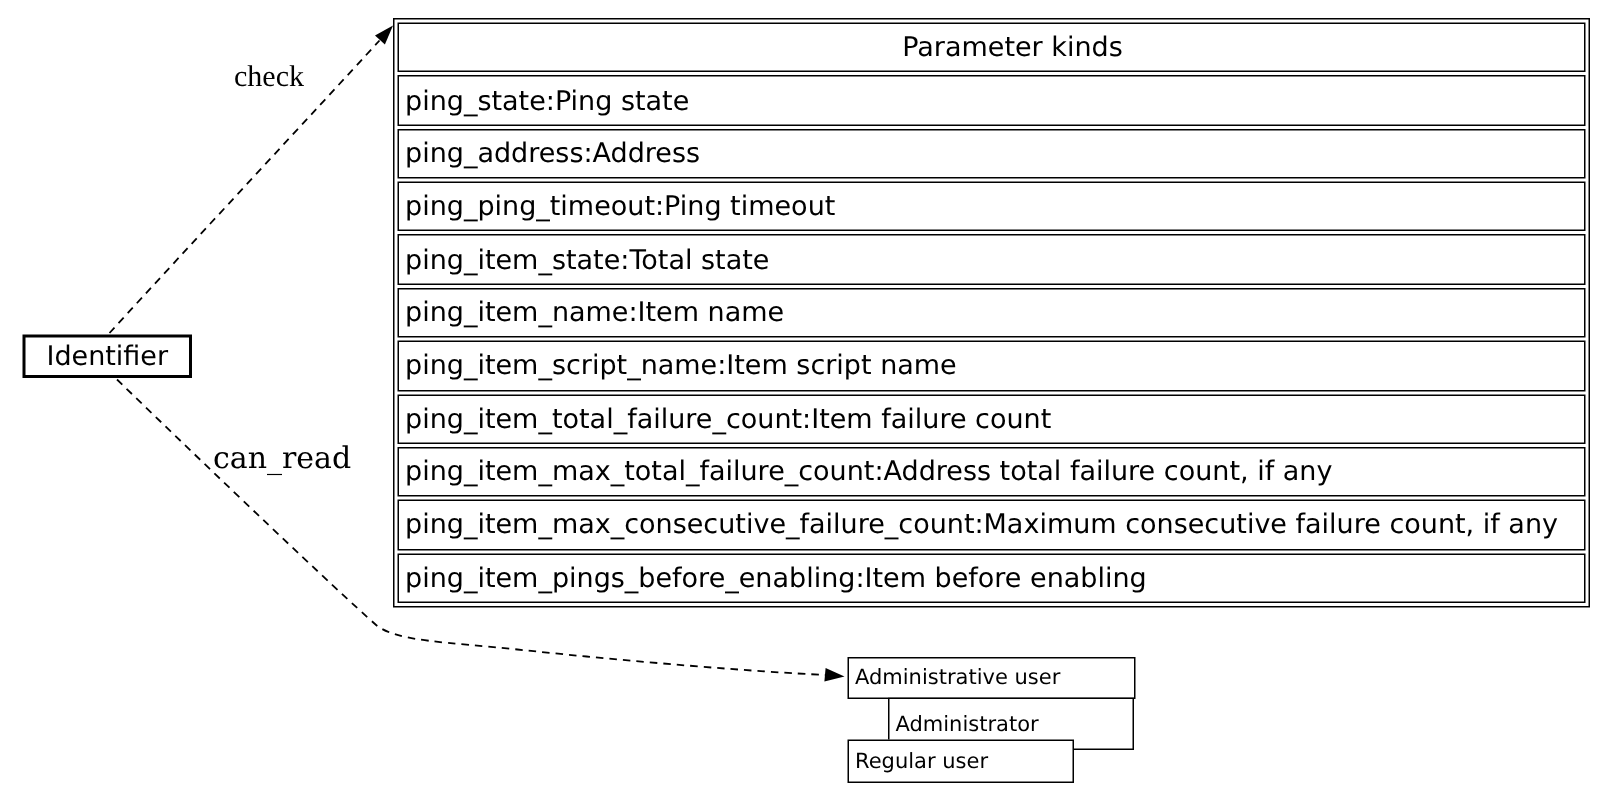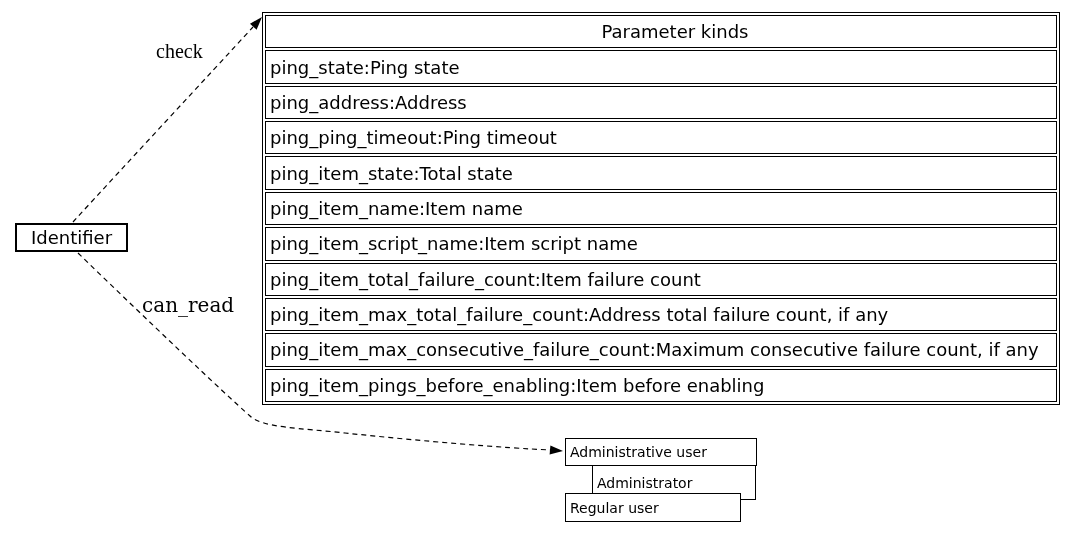--- a/index.html
+++ b/index.html
@@ -33,21 +33,21 @@
     font-size:18px;white-space:nowrap;overflow:hidden;background:#fff;
   }
   .ptable .cell.title{justify-content:center;padding-left:32px;}
   .ubox{
     position:absolute;border:1px solid #000;box-sizing:border-box;background:#fff;
     display:flex;align-items:center;padding:0 4px;
     font-size:14px;white-space:nowrap;
   }
   #u-title{left:565px;top:438px;width:192px;height:28px;}
   #u-row0{left:565px;top:465px;width:164px;height:35px;margin-left:27px;}
-  #u-row1{left:565px;top:493px;width:176px;height:29px;}
+  #u-row1{left:565px;top:493px;width:151px;height:29px;}
   #lbl-check{left:156px;top:40px;font-family:Liberation Serif, serif;}
   #lbl-canread{left:142px;top:294px;text-align:right;}
 </style>
 </head>
 <body>
 
 <svg id="edge-layer" viewBox="0 0 1075 533" xmlns="http://www.w3.org/2000/svg">
   <path class="edge-path" d="M 73 222 C 128 162 208 76 253 27"></path>
   <polygon class="arrow-head" points="262,17 256.6,29.7 250,23.7"></polygon>
   <path class="edge-path" d="M 78 253 C 145 318 225 394 250 416 C 263 428 300 428 345 433 C 420 441 505 448 551 450"></path>

